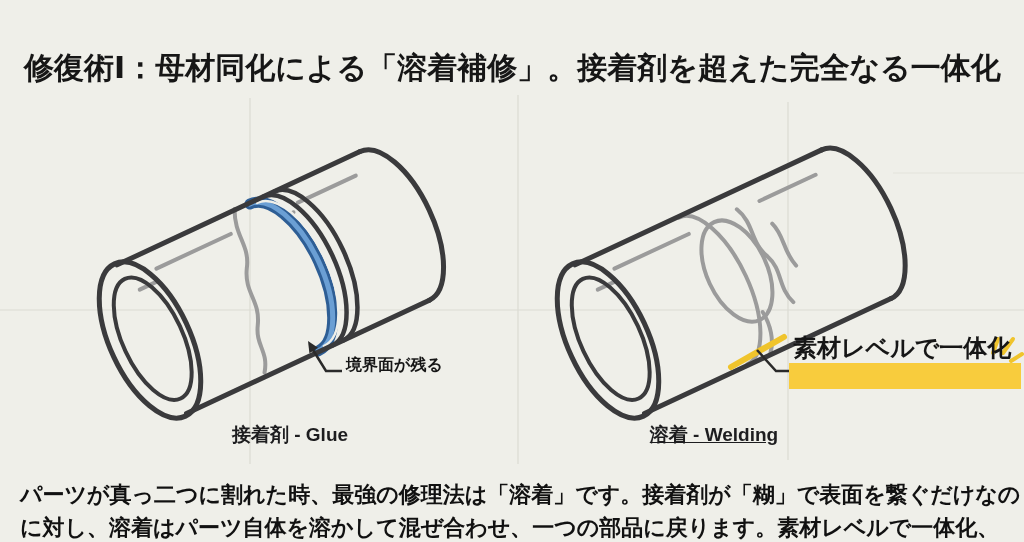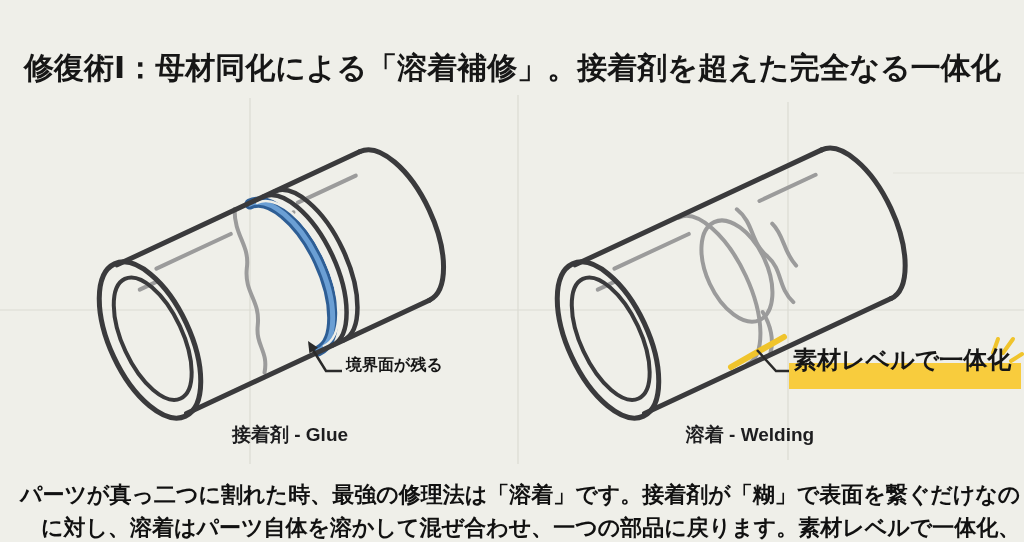--- a/index.html
+++ b/index.html
@@ -3,27 +3,27 @@
 <meta charset="utf-8">
 <style>
   html,body{margin:0;padding:0;}
   body{width:1024px;height:542px;background:#EFEFE9;overflow:hidden;
        font-family:"Liberation Sans","DejaVu Sans",sans-serif;}
   .stage{position:relative;width:1024px;height:542px;margin-top:40px;}
   .art{position:absolute;left:0;top:0;}
   .txt{position:absolute;color:#161616;font-weight:bold;white-space:nowrap;}
   .title{left:24px;top:8px;font-size:30px;letter-spacing:0px;}
   .ann-left{left:346px;top:315px;font-size:16px;}
-  .ann-right{left:793px;top:304px;font-size:24px;}
+  .ann-right{left:793px;top:292px;font-size:24px;}
   .caption{font-size:19px;text-align:center;color:#1d1d1f;}
   .cap-left{left:150px;top:382px;width:280px;}
-  .cap-right{left:600px;top:382px;width:300px;}
+  .cap-right{left:564px;top:382px;width:300px;text-decoration:underline;}
   .desc{position:absolute;left:20px;top:438px;color:#111;font-weight:bold;
         font-size:22px;line-height:33px;}
-  .desc div{white-space:nowrap;text-align:right;}
+  .desc div{white-space:nowrap;}
 </style>
 </head>
 <body>
 
 <div class="stage">
 
   <svg class="art" width="1024" height="542" viewBox="0 0 1024 542">
 
     <g stroke="#DBDBD3" stroke-width="1.2">
       <line x1="250" y1="58" x2="250" y2="424"></line>

